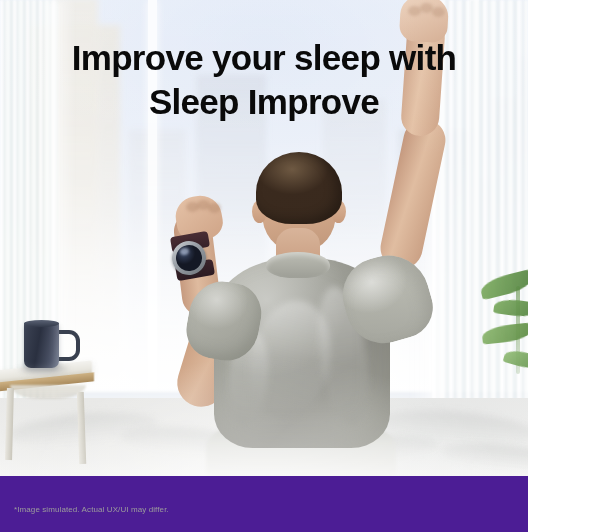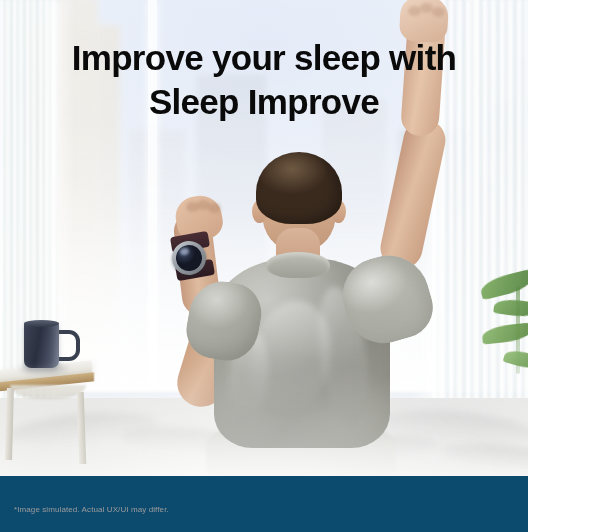--- a/index.html
+++ b/index.html
@@ -523,21 +523,21 @@
     z-index: 5;
     pointer-events: none;
   }
   .headline .ln { display: block; white-space: nowrap; }
 
   
   .footer {
     position: absolute;
     left: 0; right: 0; bottom: 0;
     height: 56px;
-    background: #0c4a6e;
+    background: #4c1d95;
     z-index: 6;
   }
   .disclaimer {
     position: absolute;
     left: 14px;
     bottom: 18px;
     font-family: "Liberation Sans", sans-serif;
     font-size: 8px;
     color: #9c9c9c;
     letter-spacing: .1px;

